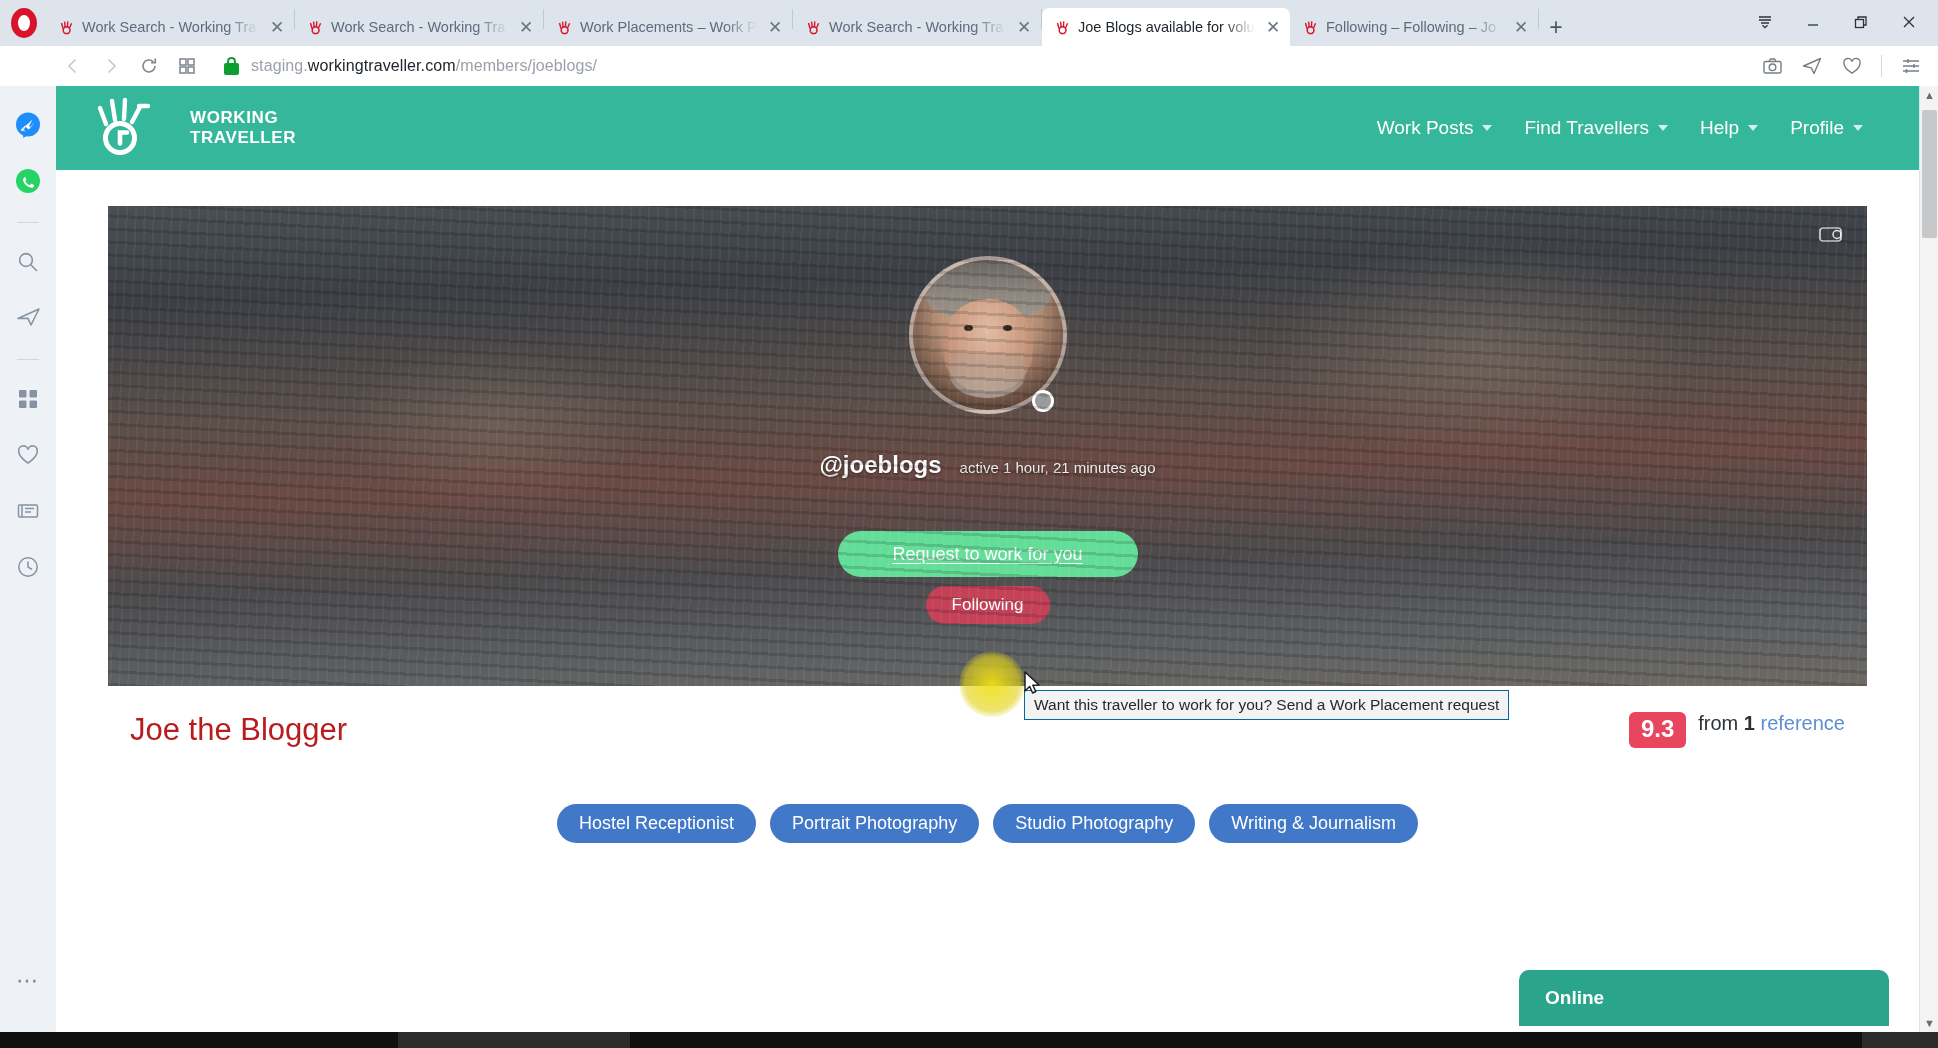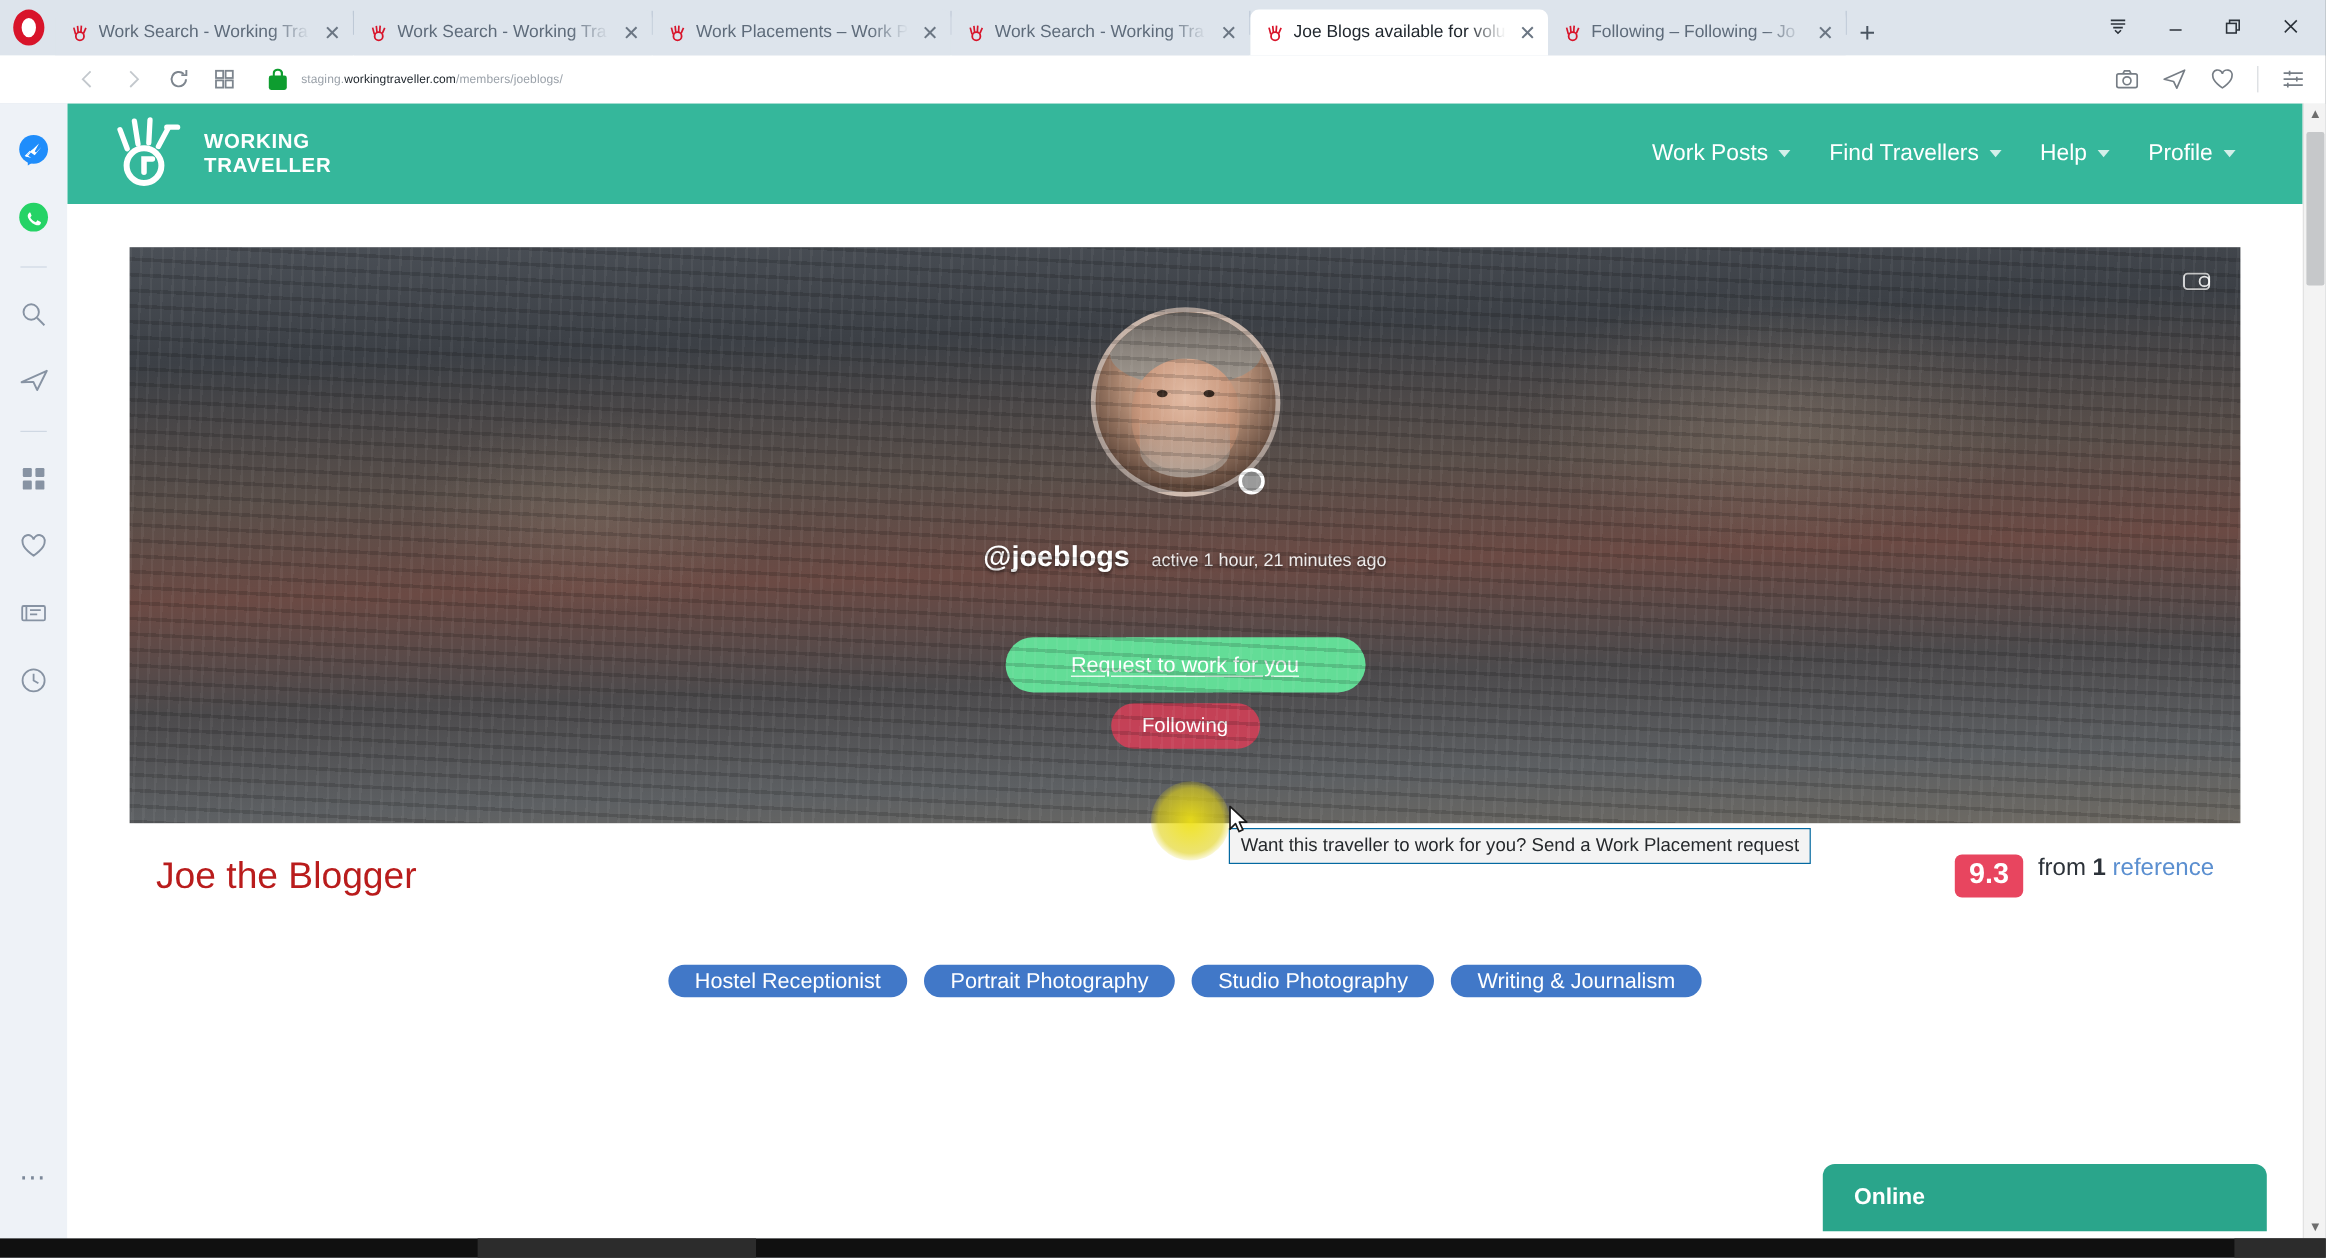--- a/index.html
+++ b/index.html
@@ -107,21 +107,21 @@
   #padlock .body {
     position: absolute; bottom: 0; left: 0;
     width: 15px; height: 12px; background: #0e9d2f; border-radius: 2px;
   }
   #padlock .shackle {
     position: absolute; top: 0; left: 3px;
     width: 9px; height: 9px;
     border: 2.5px solid #0e9d2f; border-bottom: none;
     border-radius: 5px 5px 0 0;
   }
-  #url { font-size: 10px; color: #9aa1a9; letter-spacing: .1px; }
+  #url { font-size: 16px; color: #9aa1a9; letter-spacing: .1px; }
   #url b { color: #20272e; font-weight: 400; }
   #bar-right { display: flex; align-items: center; gap: 18px; flex: none; }
   .baricon { color: #767d85; display: flex; align-items: center; }
   #bar-div { width: 1px; height: 22px; background: #d6dade; }
 
   
   #below { flex: 1; display: flex; min-height: 0; }
 
   #sidebar {
     width: 56px; background: #eef2f7; flex: none;
@@ -150,21 +150,21 @@
     overflow: hidden;
   }
 
   
   #siteheader {
     height: 84px; background: #35b79b;
     display: flex; align-items: center;
     padding: 0 56px 0 38px;
   }
   #brand { display: flex; align-items: center; gap: 16px; }
-  #brandname { color: #fff; font-size: 17px; font-weight: bold; line-height: 1.18; letter-spacing: .6px; }
+  #brandname { color: #fff; font-size: 17px; font-weight: bold; line-height: 1.18; letter-spacing: .6px; margin-left: 20px; }
   #sitenav { margin-left: auto; display: flex; align-items: center; gap: 32px; }
   .navitem {
     color: #fff; font-size: 19px; display: flex; align-items: center; gap: 9px;
   }
   .caret {
     width: 0; height: 0; border-left: 5px solid transparent;
     border-right: 5px solid transparent; border-top: 6px solid rgba(255,255,255,.78);
   }
 
   
@@ -277,21 +277,21 @@
   }
   #ratingtext { font-size: 20px; color: #2c3239; }
   #ratingtext b { font-weight: bold; }
   #ratingtext .lnk { color: #5b8fd0; }
 
   
   #skills {
     margin-top: 56px; display: flex; justify-content: center; gap: 14px;
   }
   .skill {
-    height: 27px; padding: 0 22px; border-radius: 20px;
+    height: 39px; padding: 0 22px; border-radius: 20px;
     background: #4178c8; color: #fff; font-size: 18px;
     display: flex; align-items: center;
   }
 
   
   #chat {
     position: absolute; right: 30px; bottom: 6px;
     width: 370px; height: 56px; border-radius: 10px 10px 0 0;
     background: #2aa58b;
     display: flex; align-items: center;

